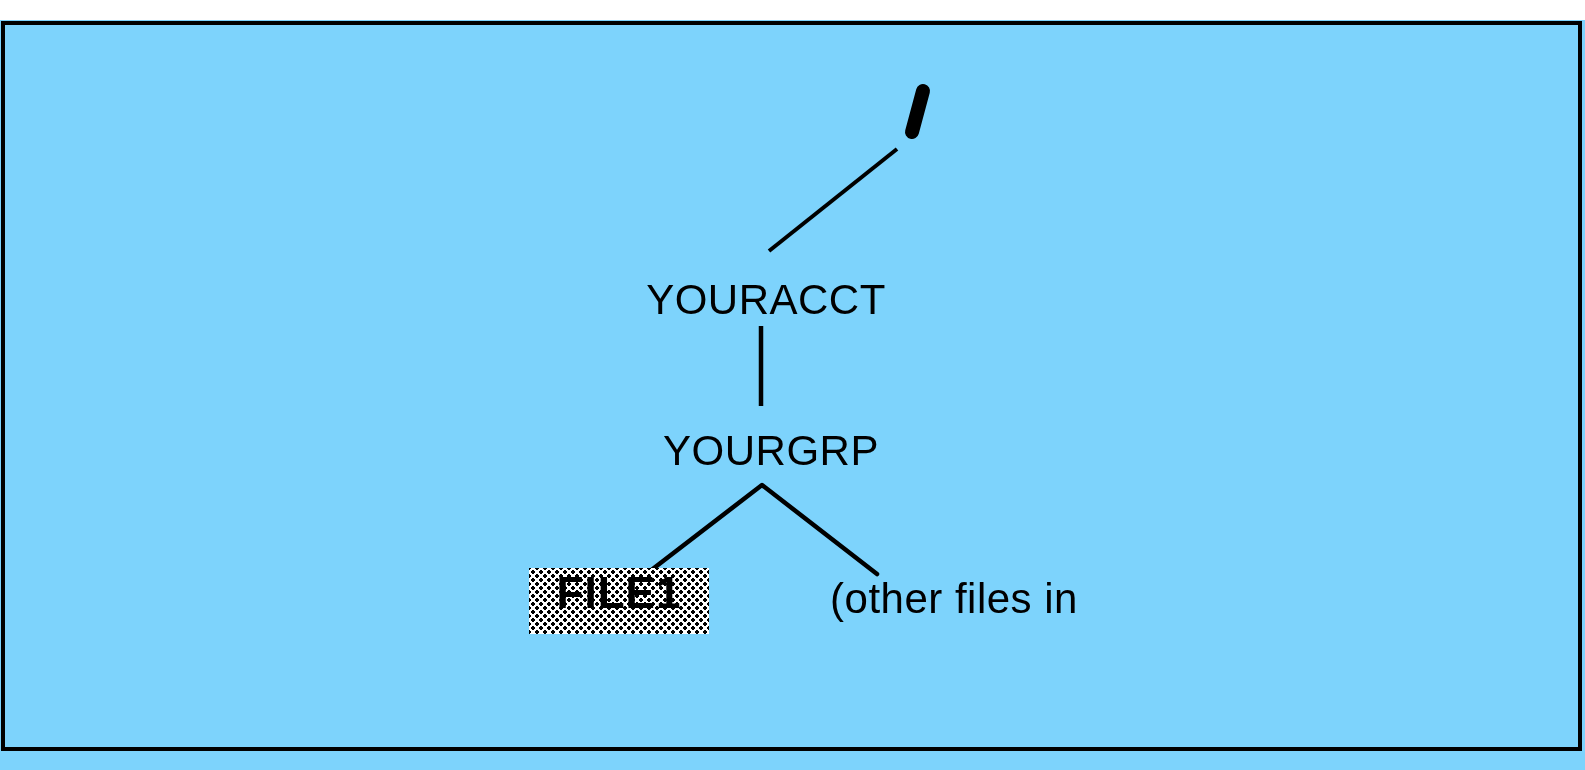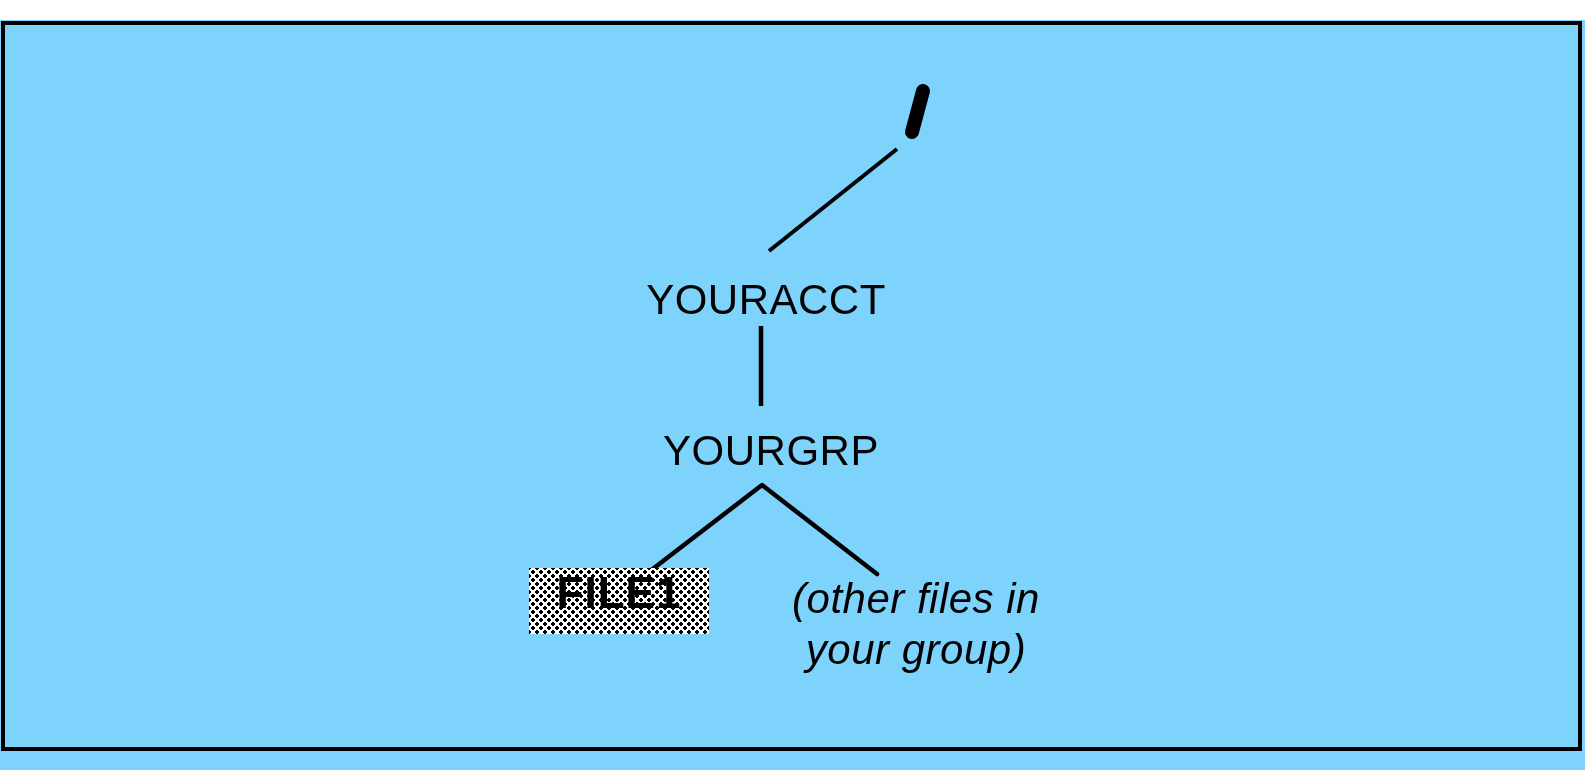--- a/index.html
+++ b/index.html
@@ -56,26 +56,25 @@
     font-size: 44px;
     letter-spacing: 1px;
     background-color: #ffffff;
     background-image:
       radial-gradient(circle, #000000 2px, transparent 2.1px),
       radial-gradient(circle, #000000 2px, transparent 2.1px);
     background-size: 8px 8px;
     background-position: 0 0, 4px 4px;
   }
   .node-other {
-    left: 784px;
+    left: 822px;
     top: 553px;
     width: 264px;
     line-height: 51px;
     letter-spacing: 0.5px;
-    font-style: italic;
   }
   .node-root {
     left: 900px;
     top: 60px;
     width: 40px;
     height: 60px;
   }
   .caption {
     position: absolute;
     left: 7px;
@@ -122,17 +121,16 @@
   <div class="node node-group">
     <span>YOURGRP</span>
   </div>
 
   <div class="node node-file">
     <span>FILE1</span>
   </div>
 
   <div class="node node-other">
     <div>(other files in</div>
-    <div>your group)</div>
   </div>
 
 
 </div>
 
 </body></html>

